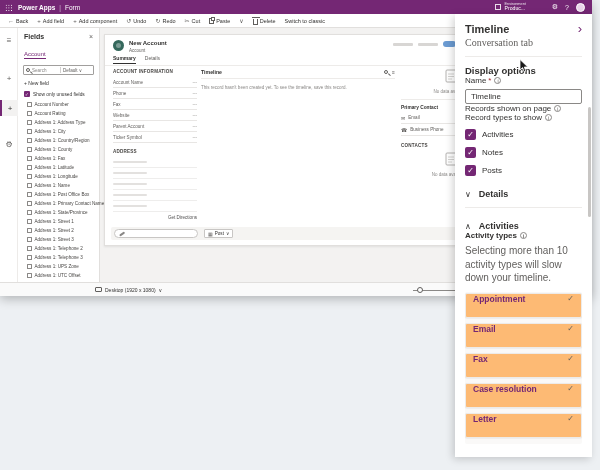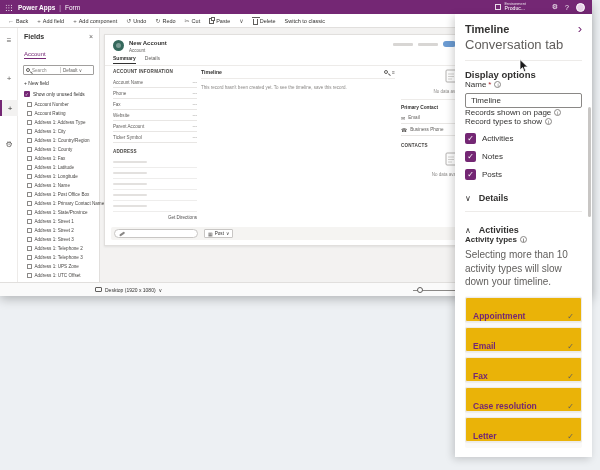--- a/index.html
+++ b/index.html
@@ -111,36 +111,36 @@
   .device { display:flex; align-items:center; gap:3px; margin-left:95px; font-size:5px; color:#323130; cursor:pointer; }
   .monic { width:7px; height:5px; border:1px solid #605e5c; border-radius:1px; }
   .zoomslider { position:absolute; left:413px; top:6.5px; width:46px; height:1px; background:#8a8886; }
   .zknob { position:absolute; left:4px; top:-2.5px; width:6px; height:6px; border-radius:50%; background:#fff; border:1px solid #605e5c; cursor:grab; }
 
   
   .panel { position:absolute; left:455px; top:14px; width:137px; height:443px; background:#fff; box-shadow:-2px 2px 8px rgba(0,0,0,.18); padding:8px 10px 0 10px; overflow:hidden; }
   .p-head { display:flex; justify-content:space-between; align-items:center; }
   .p-title { font-size:11px; font-weight:bold; color:#323130; }
   .p-chev { font-size:13px; color:var(--brand,#742774); cursor:pointer; line-height:1; }
-  .p-sub { font-size:13px; color:#605e5c; margin-top:2px; }
+  .p-sub { font-size:10px; color:#605e5c; margin-top:2px;font-family:Liberation Serif, serif; }
   .p-hr { height:1px; background:#edebe9; margin:8px 0; }
   .p-sec { font-size:9.5px; font-weight:bold; color:#323130; }
   .p-label { font-size:8px; color:#323130; display:flex; align-items:center; }
   .req { color:#a4262c; margin-left:2px; }
   .inf { display:inline-flex; align-items:center; justify-content:center; width:7px; height:7px; border:1px solid #8a8886; border-radius:50%; font-size:5px; color:#605e5c; margin-left:3px; font-style:normal; }
   .p-input { width:100%; height:15px; margin-top:4px; border:1px solid #8a8886; border-radius:2px; font-size:8px; color:#323130; padding:0 5px; font-family:"Liberation Sans", sans-serif; outline:none; background:#fff; }
   .cbrow { display:flex; align-items:center; gap:6px; margin-top:7px; cursor:pointer; }
   .chk { width:11px; height:11px; background:var(--brand,#742774); border-radius:2px; color:#fff; font-size:8px; display:flex; align-items:center; justify-content:center; flex:none; }
   .cblbl { font-size:8px; color:#323130; }
   .collap { display:flex; align-items:center; gap:8px; margin-top:13px; cursor:pointer; }
   .collap .cv { font-size:8px; color:#323130; }
   .collap .ct { font-size:9px; font-weight:bold; color:#323130; }
   .warn { font-size:10px; color:#605e5c; line-height:1.35; margin-top:4px; }
   .acts { margin-top:7px; background:#faf9f8; border-radius:2px; padding:1px 0; }
-  .actrow { height:25px; background:#eab308; border:1px solid #edebe9; border-radius:2px; margin-bottom:5px; display:flex; align-items:flex-end; justify-content:space-between; padding:0 7px; box-shadow:0 0.5px 1px rgba(0,0,0,.05); cursor:pointer; }
+  .actrow { height:25px; background:#fdba74; border:1px solid #edebe9; border-radius:2px; margin-bottom:5px; display:flex; align-items:flex-start; justify-content:space-between; padding:0 7px; box-shadow:0 0.5px 1px rgba(0,0,0,.05); cursor:pointer; }
   .actlbl { font-size:8.5px; font-weight:bold; color:var(--brand,#742774); }
   .actchk { font-size:8px; color:#605e5c; }
   .p-scroll { position:absolute; right:1px; top:8px; width:3px; height:430px; }
   .p-thumb { position:absolute; right:0; top:85px; width:3px; height:110px; background:#c8c6c4; border-radius:2px; cursor:grab; }
 
   .cursor { position:absolute; left:519px; top:59px; z-index:30; pointer-events:none; }
 </style>
 </head>
 <body>
 

